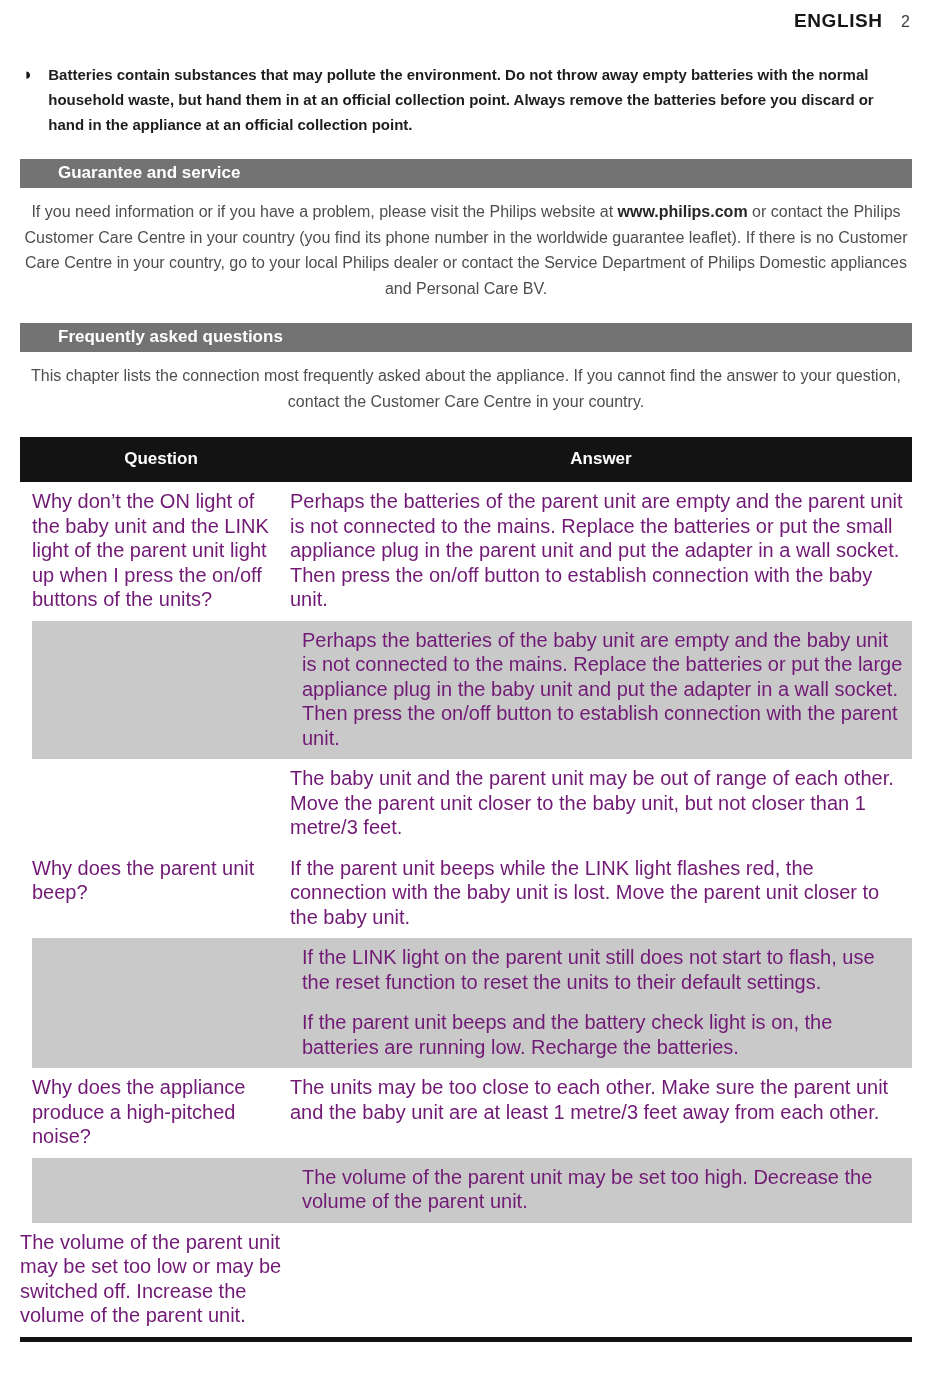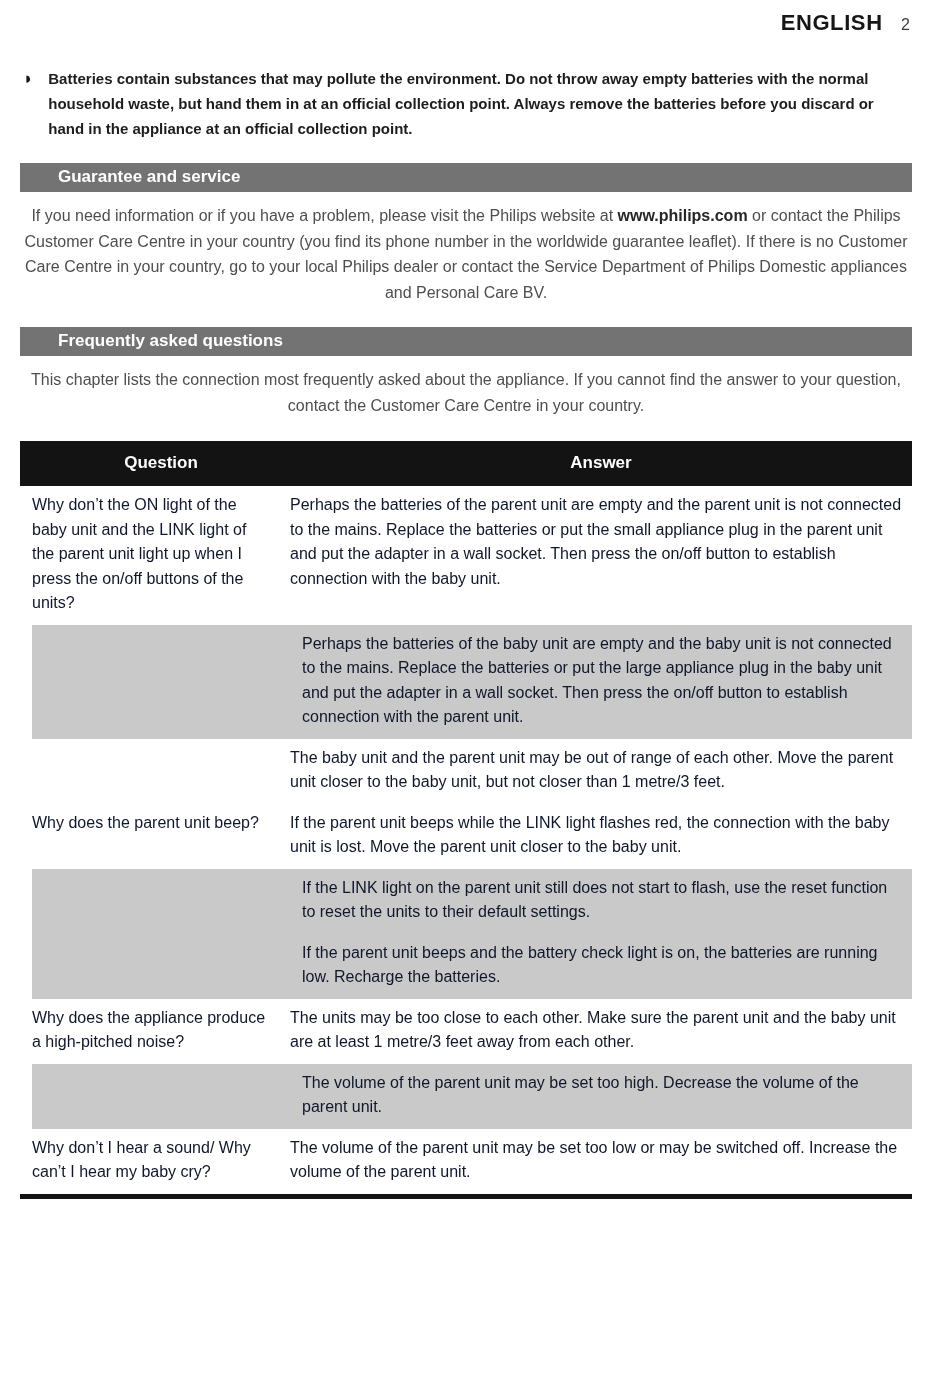--- a/index.html
+++ b/index.html
@@ -6,21 +6,21 @@
   html, body { background:#ffffff; }
   body {
     width:950px; height:1392px; overflow:hidden;
     font-family:"Liberation Sans", sans-serif;
     color:#4e4e4e;
   }
   .page { padding:10px 38px 0 20px; }
 
   
   .page-header { text-align:right; padding-right:2px; margin-bottom:30px; }
-  .lang-label { font-size:22px; font-weight:bold; color:#161616; letter-spacing:0.6px; }
+  .lang-label { font-size:19px; font-weight:bold; color:#161616; letter-spacing:0.6px; }
   .page-num { font-size:16px; color:#3d3d3d; margin-left:14px; }
 
   
   .bullet-para { display:flex; gap:15px; padding-left:3px; margin-bottom:20px; }
   .bullet-icon { color:#161616; font-size:17px; line-height:25px; flex:0 0 auto; }
   .bullet-text {
     font-size:15px; line-height:25px; font-weight:600; color:#1d1d1d;
     max-width:845px;
   }
 
@@ -37,21 +37,21 @@
   .faq-table { margin-top:23px; }
   .faq-head {
     display:grid; grid-template-columns:270px 1fr;
     background:#131313; color:#ffffff; font-weight:bold; font-size:17px;
     padding:12px 0 13px 0;
     text-align:center;
   }
   .faq-head .qh { padding-left:12px; }
   .faq-row {
     display:grid; grid-template-columns:270px 1fr;
-    font-size:16px; line-height:24.5px; color:#0f172a;
+    font-size:20px; line-height:24.5px; color:#701a75;
   }
   .faq-row.shaded { background:#c9c9c9;margin-left:12px; }
   .faq-row .q-cell { padding:7px 18px 9px 12px; }
   .faq-row .a-cell { padding:7px 8px 9px 0; }
   .table-bottom-rule { height:5px; background:#131313; }
 </style>
 </head>
 <body>
 
 <div class="page">
@@ -119,20 +119,19 @@
       <div class="q-cell">Why does the appliance produce a high-pitched noise?</div>
       <div class="a-cell">The units may be too close to each other. Make sure the parent unit and the baby unit are at least 1 metre/3 feet away from each other.</div>
     </div>
 
     <div class="faq-row shaded">
       <div class="q-cell"></div>
       <div class="a-cell">The volume of the parent unit may be set too high. Decrease the volume of the parent unit.</div>
     </div>
 
     <div class="faq-row">
-      <div class="q-cell">Why don’t I hear a sound/ Why can’t I hear my baby cry?</div>
       <div class="a-cell">The volume of the parent unit may be set too low or may be switched off. Increase the volume of the parent unit.</div>
     </div>
 
     <div class="table-bottom-rule"></div>
   </div>
 
 </div>
 
 </body></html>

